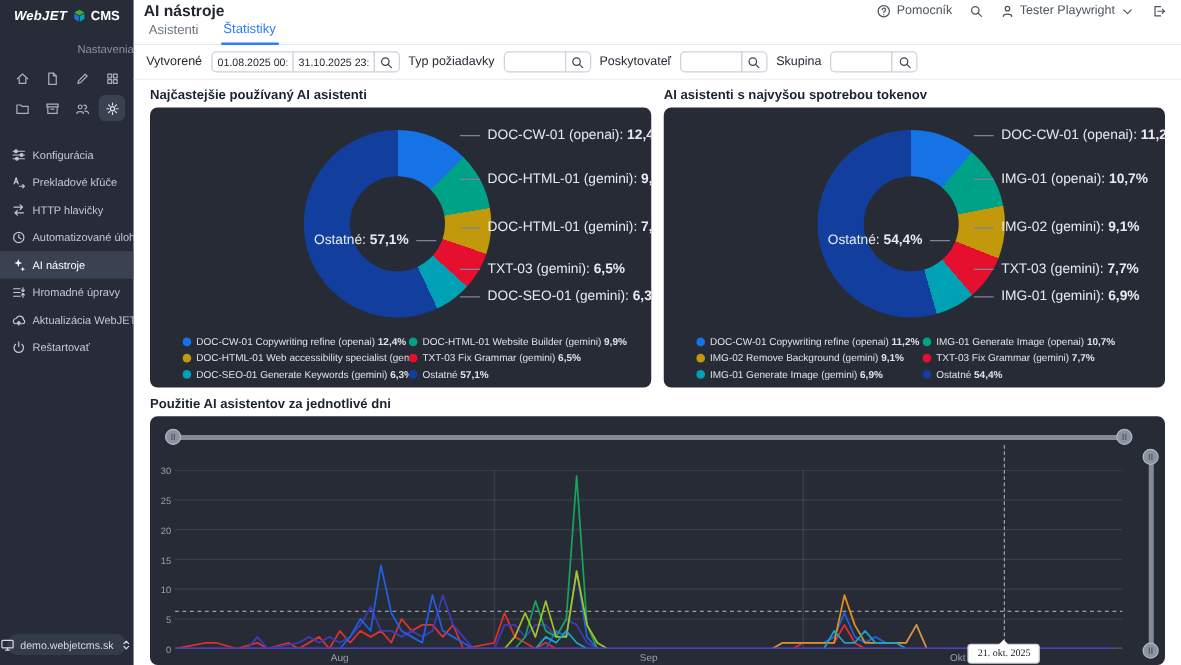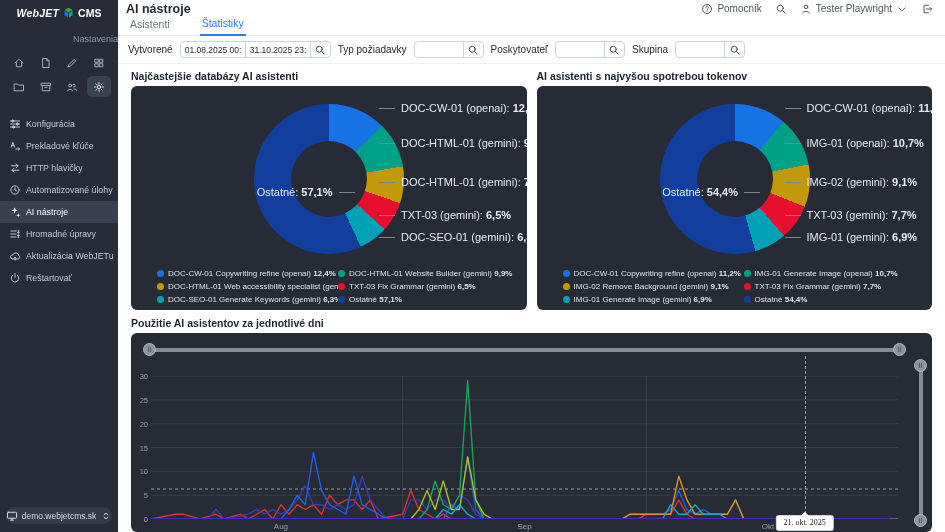--- a/index.html
+++ b/index.html
@@ -5,21 +5,21 @@
   * { box-sizing: border-box; }
   html,body { margin:0; padding:0; }
   body {
     width:945px; height:532px; overflow:hidden;
     font-family:"Liberation Sans", sans-serif;
     background:#ffffff; color:#1f2430;
   }
   .page { display:flex; width:945px; height:532px; }
 
   
-  .sidebar { width:118px; flex-shrink:0; background:#272c38; color:#c4c9d4; display:flex; flex-direction:column; }
+  .sidebar { width:107px; flex-shrink:0; background:#272c38; color:#c4c9d4; display:flex; flex-direction:column; }
   .logo { height:26px; display:flex; align-items:center; justify-content:center; gap:3px; color:#fff; font-weight:bold; font-size:10.5px; }
   .logo .wj { font-style:italic; letter-spacing:.2px; }
   .logo-cube { display:flex; }
   .section-label { text-align:right; color:#8d93a3; font-size:9px; padding:8px 0 6px; }
   .icon-grid { display:grid; grid-template-columns:repeat(4,1fr); gap:3px; padding:2px 7px 4px; }
   .grid-btn { height:21px; display:flex; align-items:center; justify-content:center; color:#a9afbc; border-radius:5px; cursor:pointer; }
   .grid-btn.active { background:#3a4150; color:#e2e5eb; }
   .grid-btn svg { width:13px; height:13px; }
   .menu { margin-top:12px; display:flex; flex-direction:column; }
   .menu-item { display:flex; align-items:center; gap:5px; padding:5px 4px 5px 9px; font-size:8.8px; color:#c4c9d4; cursor:pointer; white-space:nowrap; overflow:hidden; }
@@ -28,21 +28,21 @@
   .site-select { margin:auto 6px 8px; background:#343b49; border-radius:10px; height:17px; display:flex; align-items:center; justify-content:center; gap:4px; font-size:8.5px; color:#d6dae2; cursor:pointer; padding:0 5px; white-space:nowrap; }
   .site-select svg { width:10px; height:10px; flex-shrink:0; }
 
   
   main { flex:1; min-width:0; display:flex; flex-direction:column; background:#fff; }
   .topbar { height:25px; display:flex; align-items:center; padding:0 12px 0 8px; }
   .page-title { font-size:12.5px; font-weight:bold; color:#1f2430; }
   .topbar-right { margin-left:auto; display:flex; align-items:center; gap:13px; color:#4c5560; font-size:10px; }
   .tb-item { display:flex; align-items:center; gap:4px; cursor:pointer; }
   .tb-item svg { width:12px; height:12px; }
-  .tabs { display:flex; gap:28px; padding:0 10px; border-bottom:1px solid #e4e7ec; height:22px; align-items:flex-end; }
+  .tabs { display:flex; gap:16px; padding:0 10px; border-bottom:1px solid #e4e7ec; height:22px; align-items:flex-end; }
   .tab { font-size:10.5px; color:#6a7380; padding:0 2px 5px; cursor:pointer; }
   .tab.active { color:#2e7cf6; border-bottom:2px solid #2e7cf6; margin-bottom:-1px; }
 
   .filters { display:flex; align-items:center; gap:7px; padding:5px 10px; border-bottom:1px solid #eef0f3; font-size:10px; color:#242a33; }
   .fgroup { display:flex; align-items:stretch; }
   .finput { border:1px solid #cdd3da; background:#fff; height:17px; font-size:8.5px; padding:0 4px; color:#242a33; font-family:inherit; border-radius:4px 0 0 4px; outline:none; }
   .finput.mid { border-radius:0; margin-left:-1px; }
   .finput.date { width:66px; }
   .finput.plain { width:50px; }
   .fbtn { width:21px; border:1px solid #cdd3da; border-radius:0 4px 4px 0; background:#fff; display:flex; align-items:center; justify-content:center; color:#3c434e; margin-left:-1px; cursor:pointer; padding:0; }
@@ -345,21 +345,21 @@
                 <circle cx="7" cy="7" r="4"></circle>
                 <path d="M10 10l3.5 3.5"></path>
               </svg>
             </span>
           </button>
       </span>
     </div>
 
     <div class="charts-row">
       <div class="chart-block">
-        <div class="chart-title">Najčastejšie databázy AI asistenti</div>
+        <div class="chart-title">Najčastejšie používaný AI asistenti</div>
         <div class="card donut-card">
           <div class="donut" style="background: conic-gradient(rgb(22, 115, 230) 0%, rgb(22, 115, 230) 12.4%, rgb(0, 162, 135) 12.4%, rgb(0, 162, 135) 22.3%, rgb(193, 153, 11) 22.3%, rgb(193, 153, 11) 30.2%, rgb(230, 15, 46) 30.2%, rgb(230, 15, 46) 36.7%, rgb(0, 160, 181) 36.7%, rgb(0, 160, 181) 43%, rgb(18, 63, 158) 43%, rgb(18, 63, 158) 100.1%);"></div>
           <div class="legend">
               <div class="leg-item">
                 <span class="leg-dot" style="background:#1673e6"></span>
                 <span>DOC-CW-01 Copywriting refine (openai) <b>12,4%</b></span>
               </div>
               <div class="leg-item">
                 <span class="leg-dot" style="background:#00a287"></span>
                 <span>DOC-HTML-01 Website Builder (gemini) <b>9,9%</b></span>

